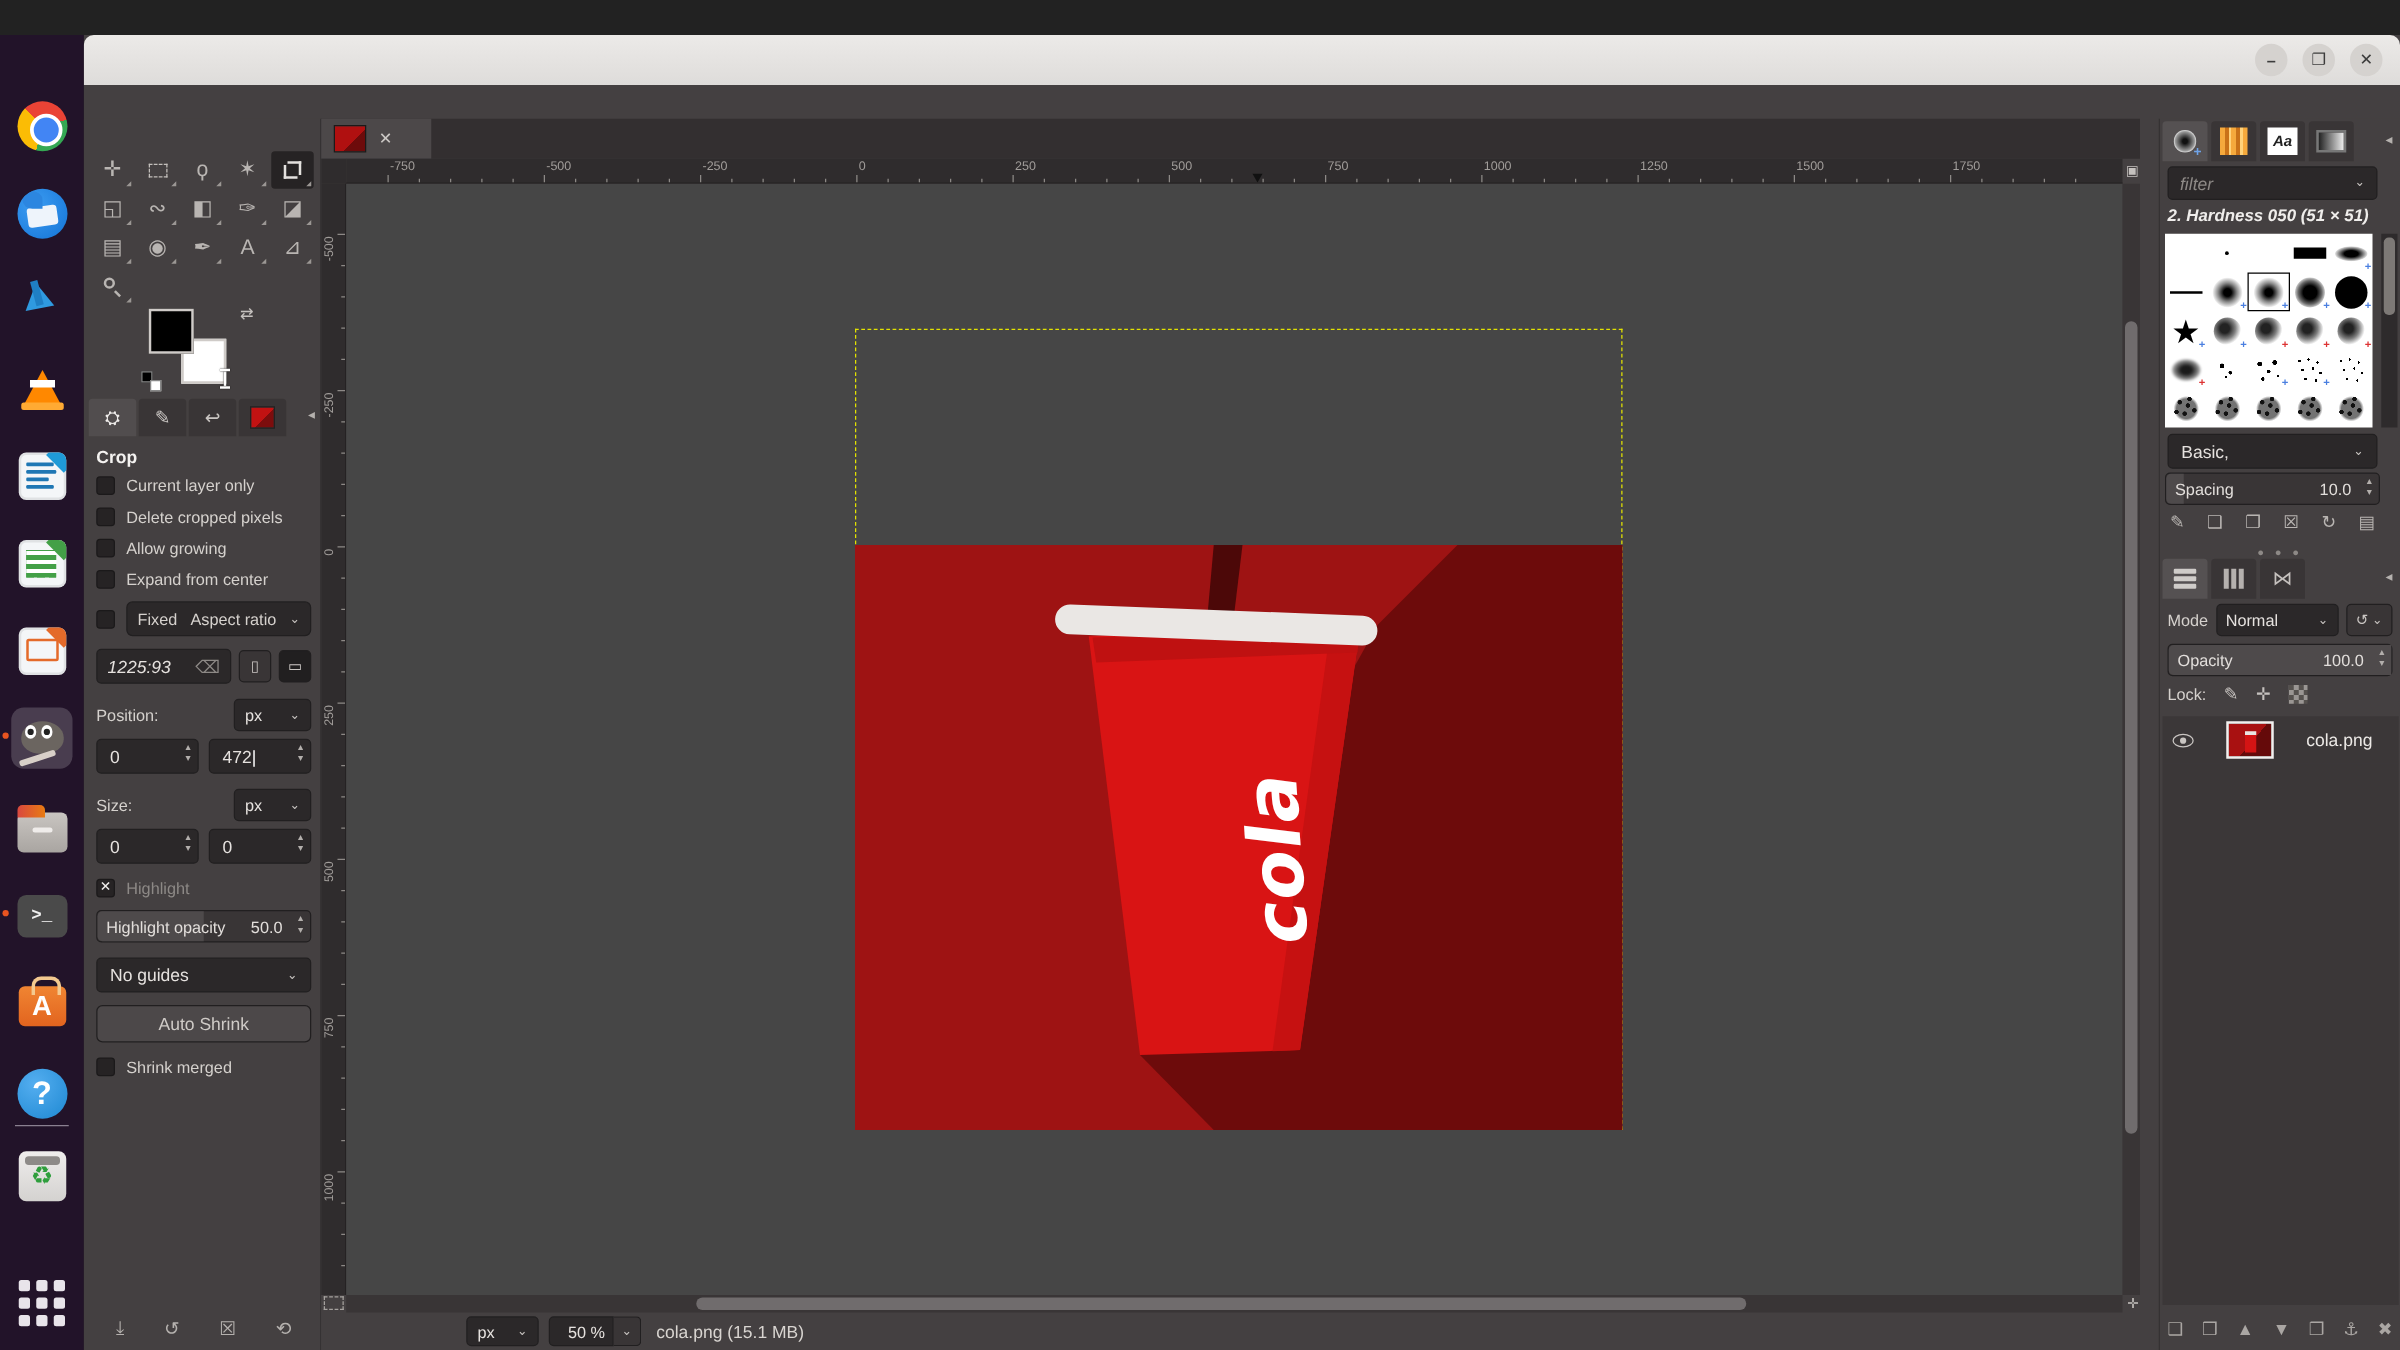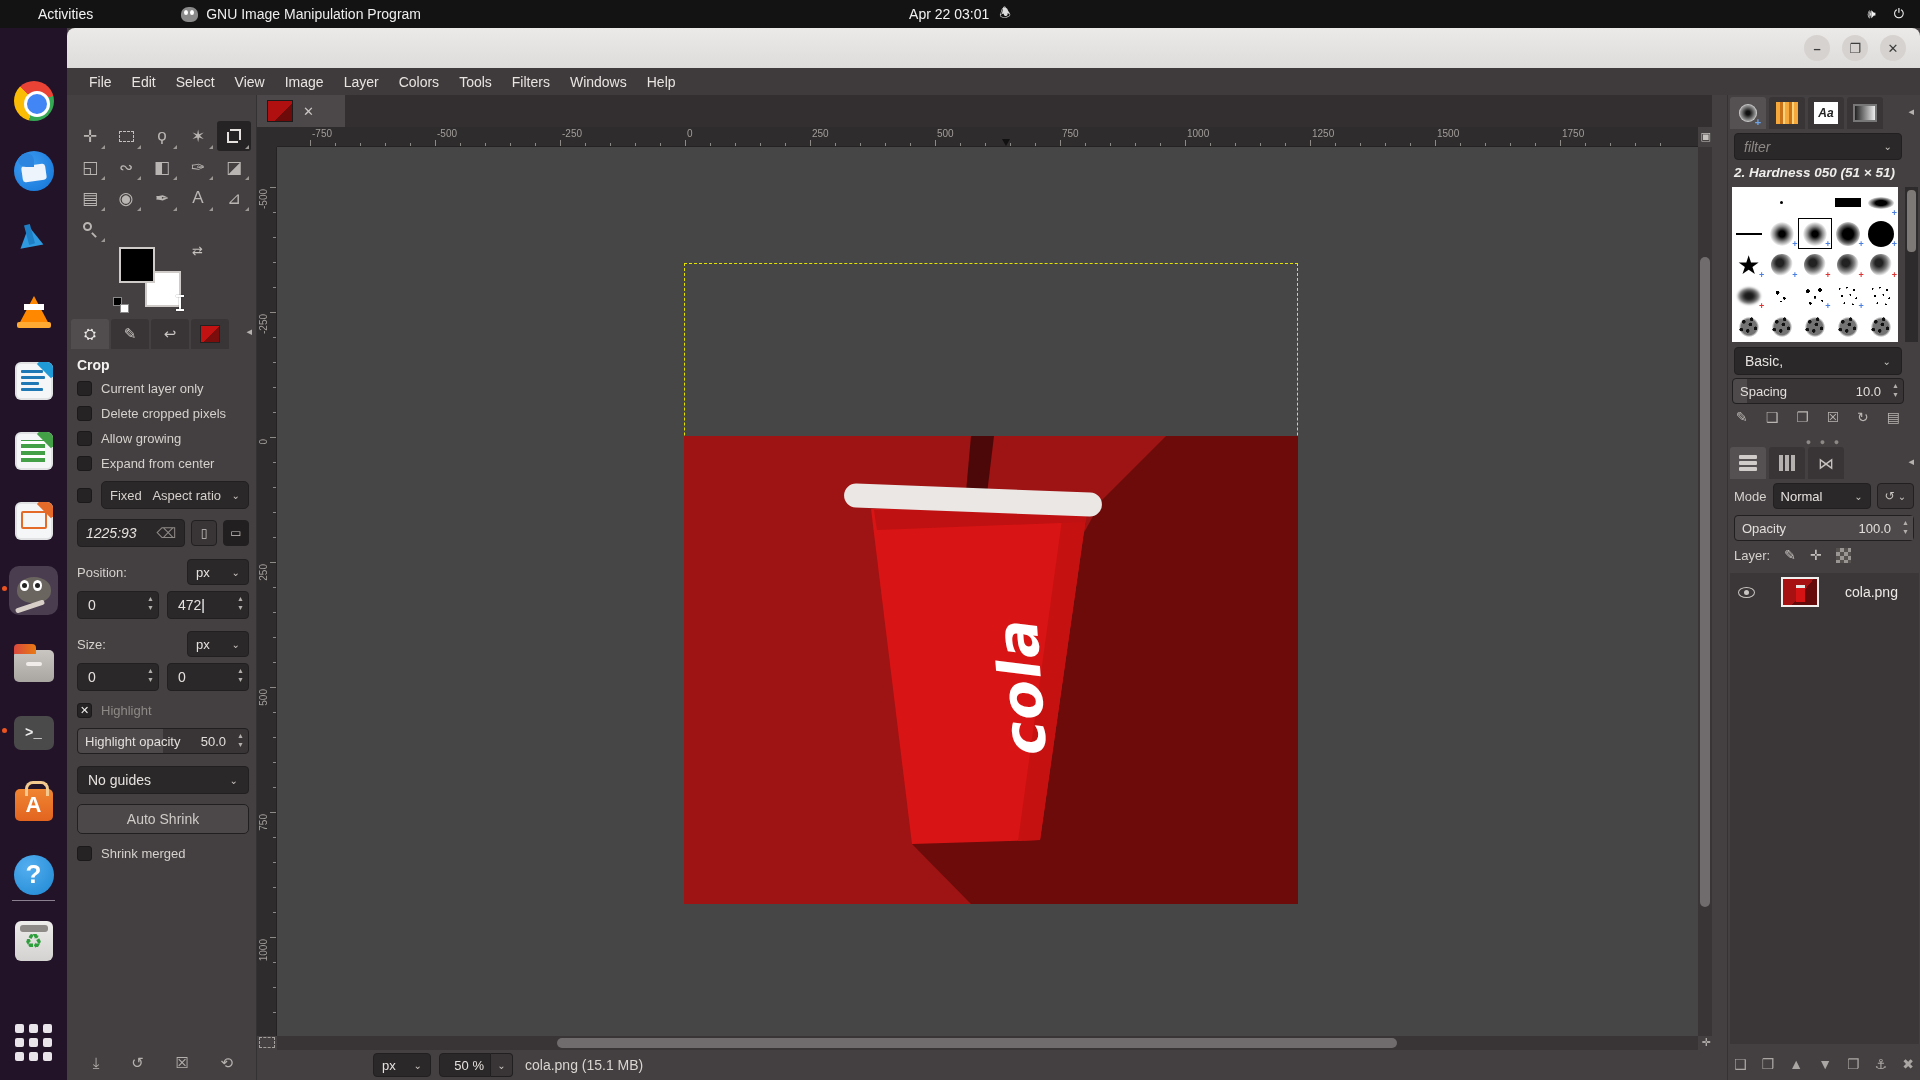--- a/index.html
+++ b/index.html
@@ -292,35 +292,20 @@
   #right-footer { position:absolute; left:6px; bottom:8px; width:180px; display:flex; justify-content:space-between; }
   #right-footer span { color:#aaa6a3; font-size:14px; }
 
   .dim { color:#8d8986; }
 </style>
 </head>
 <body>
 
 <div id="screen">
 
-  <div id="topbar">
-    <span id="activities">Activities</span>
-    <span id="topbar-app">
-      <span class="wilber-mini"></span>
-      <span>GNU Image Manipulation Program</span>
-    </span>
-    <span id="topbar-clock">
-      <span>Apr 22 03:01</span>
-      <span class="bell-icon">🕭</span>
-    </span>
-    <span id="topbar-status">
-      <span>🕪</span>
-      <span>⏻</span>
-    </span>
-  </div>
 
   <div id="dock">
       <div class="dock-item" style="top: 48px;">
         <div class="icon-chrome"></div>
       </div>
       <div class="dock-item" style="top: 118px;">
         <div class="icon-tbird"></div>
       </div>
       <div class="dock-item" style="top: 188px;">
         <div class="icon-vscode"></div>
@@ -381,33 +366,20 @@
     </div>
 
   <div id="gimp-window">
     <div id="titlebar">
       <span id="win-controls">
         <span class="win-btn">–</span>
         <span class="win-btn">❐</span>
         <span class="win-btn">✕</span>
       </span>
     </div>
-    <div id="menubar">
-        <span class="menu-item">File</span>
-        <span class="menu-item">Edit</span>
-        <span class="menu-item">Select</span>
-        <span class="menu-item">View</span>
-        <span class="menu-item">Image</span>
-        <span class="menu-item">Layer</span>
-        <span class="menu-item">Colors</span>
-        <span class="menu-item">Tools</span>
-        <span class="menu-item">Filters</span>
-        <span class="menu-item">Windows</span>
-        <span class="menu-item">Help</span>
-      </div>
 
     <div id="left-panel" class="panel">
       <div id="toolbox">
           <div class="tool-cell" style="left: 0px; top: 0px;">✛</div>
           <div class="tool-cell" style="left: 36px; top: 0px;">
             <span class="rect-sel-glyph"></span>
           </div>
           <div class="tool-cell" style="left: 72px; top: 0px;">ϙ</div>
           <div class="tool-cell" style="left: 108px; top: 0px;">✶</div>
           <div class="tool-cell active" style="left: 144px; top: 0px;">
@@ -914,21 +886,21 @@
         <span class="slider-fill" style="width:100%"></span>
         <span class="lbl">Opacity</span>
         <span class="val">100.0</span>
         <span class="spin-arrows">
             <span class="dim">▲</span>
             <span class="dim">▼</span>
           </span>
       </div>
 
       <div id="lock-row">
-        <span class="gtk-label">Layer:</span>
+        <span class="gtk-label">Lock:</span>
         <span class="lock-icon">✎</span>
         <span class="lock-icon">✛</span>
         <span class="checker"></span>
       </div>
 
       <div id="layer-row">
         <span class="eye-icon"></span>
         <span id="layer-thumb"></span>
         <span id="layer-name">cola.png</span>
       </div>

